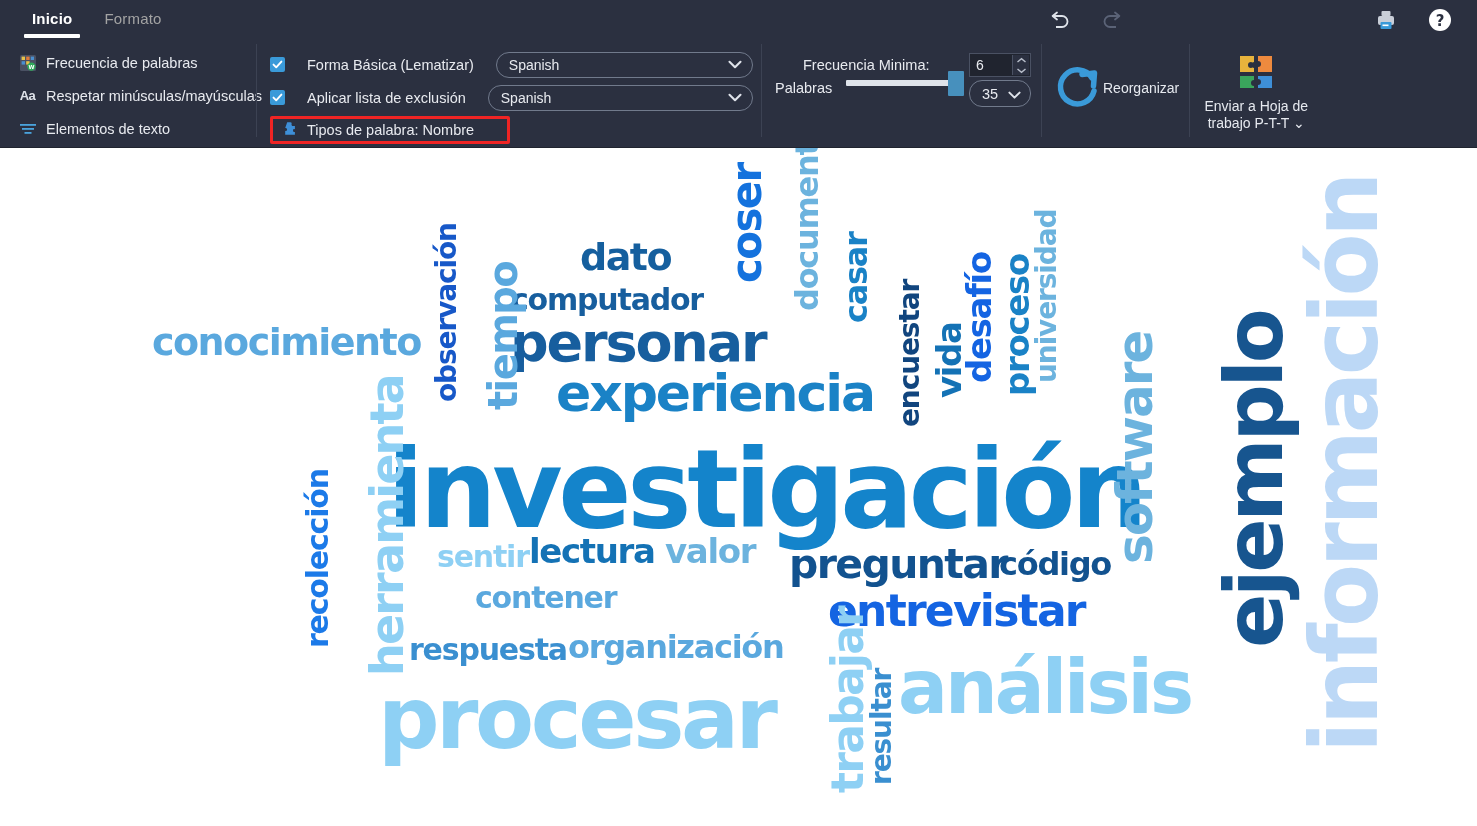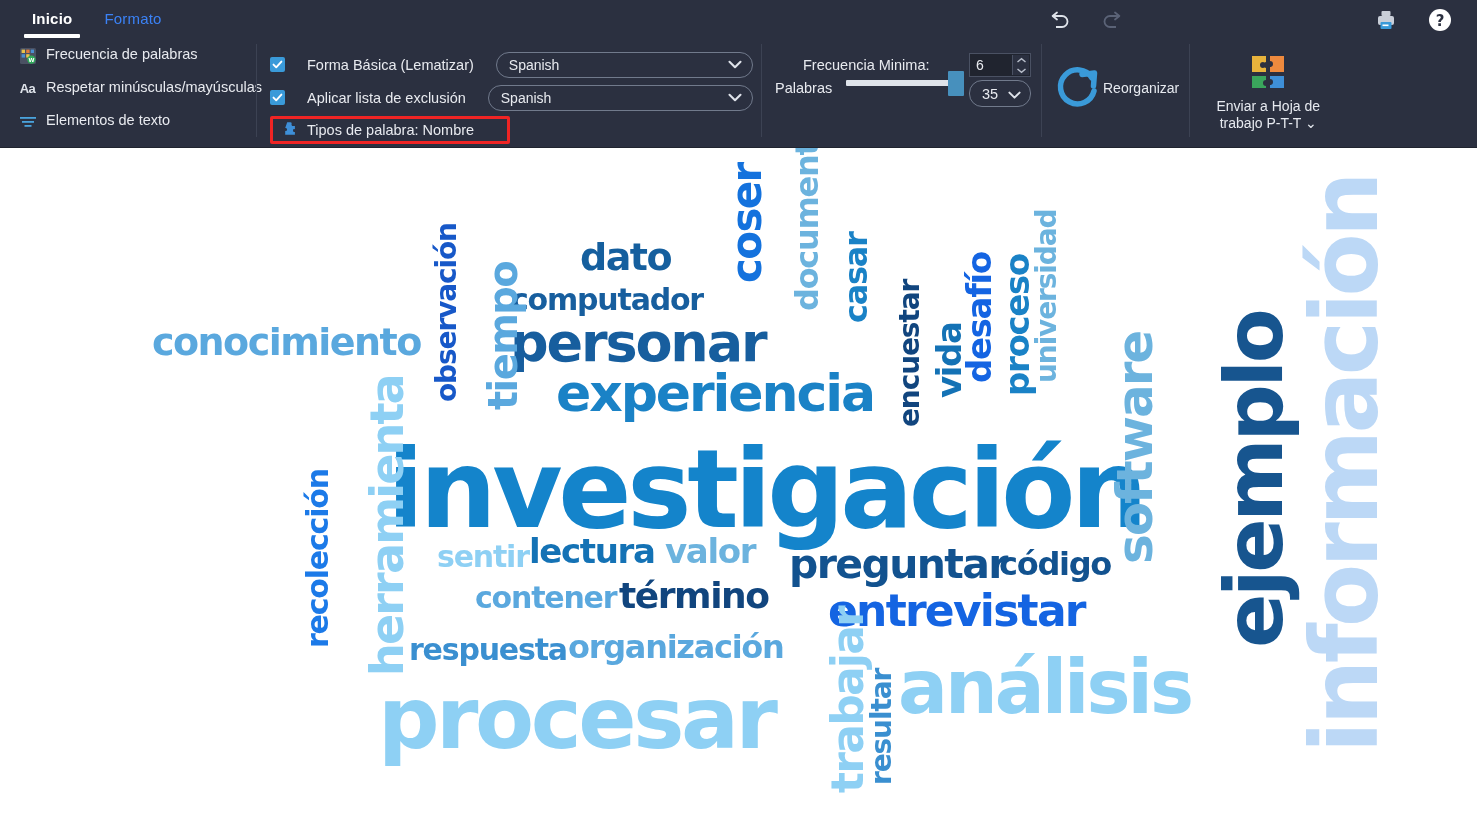--- a/index.html
+++ b/index.html
@@ -25,21 +25,21 @@
   
   .tabstrip {
     height:40px; position:relative;
     display:flex; align-items:flex-start;
     padding-left:16px;
   }
   .tab {
     position:relative;
     font-size:15px;
     padding:10px 16px 8px 16px;
-    color:#3b82f6;
+    color:#a3a3a3;
     cursor:pointer;
     letter-spacing:.2px;
   }
   .tab.active { color:#ffffff; font-weight:bold; }
   .tab.active::after {
     content:""; position:absolute; left:8px; right:8px; bottom:-3px;
     height:4px; background:#ffffff; border-radius:1px;
   }
 
   .tabstrip-right {
@@ -63,21 +63,21 @@
   }
 
   .group { display:flex; flex-direction:column; justify-content:flex-start; position:relative; }
   .group + .group::before {
     content:""; position:absolute; left:0; top:4px; bottom:10px; width:1px; background:#3c4253;
   }
 
   
   .grp-toggles { width:250px; padding:6px 6px 0 6px; }
   .tog-row {
-    display:flex; gap:9px;
+    display:flex; align-items:center; gap:9px;
     height:33px; padding-left:6px;
     color:#e8eaef; font-size:14.5px; cursor:pointer; white-space:nowrap;
   }
   .tog-row .gicon { width:19px; height:19px; display:flex; align-items:center; justify-content:center; flex:0 0 19px;}
   .aa-ico { font-size:13px; font-weight:bold; color:#dfe3ea; letter-spacing:-.5px;}
 
   
   .grp-lang { width:505px; padding:8px 8px 0 14px; position:relative; }
   .lang-row { display:flex; align-items:center; gap:22px; height:33px; }
   .chk {
@@ -140,21 +140,21 @@
     background:#2b3040; color:#e8eaef; font-size:14.5px;
     display:flex; align-items:center; justify-content:space-between;
     padding:0 9px 0 12px; cursor:pointer;
   }
 
   
   .grp-btn { padding:6px 10px 16px 10px; display:flex; flex-direction:row; align-items:center; cursor:pointer; }
   .grp-btn .big-ico { height:54px; display:flex; align-items:center; justify-content:center; }
   .grp-btn .cap { color:#e6e9ef; font-size:14px; text-align:center; line-height:17px; white-space:nowrap; }
 
-  .grp-export { display:flex; align-items:flex-start; padding-left:20px; }
+  .grp-export { display:flex; align-items:flex-start; padding-left:8px; }
   .exp-btn { width:auto; padding:6px 6px 0 6px; display:flex; flex-direction:column; align-items:center; cursor:pointer; }
   .exp-btn .big-ico { height:52px; display:flex; align-items:center; justify-content:center; }
   .exp-btn .cap { color:#e6e9ef; font-size:14px; text-align:center; line-height:17px; }
 
   
   .cloud {
     position:absolute; left:0; top:148px; width:1477px; height:678px;
     background:#ffffff; overflow:hidden;
   }
   .w {
@@ -390,21 +390,20 @@
       <div class="w" style="font-size: 86px; color: rgb(142, 208, 244); left: 378px; top: 527px;">procesar</div>
       <div class="w" style="font-size: 74px; color: rgb(142, 208, 244); left: 898px; top: 502px;">análisis</div>
       <div class="w" style="font-size: 54px; color: rgb(23, 94, 158); left: 510px; top: 168px;">personar</div>
       <div class="w" style="font-size: 52px; color: rgb(26, 130, 198); left: 556px; top: 219px;">experiencia</div>
       <div class="w" style="font-size: 44px; color: rgb(20, 100, 226); left: 828px; top: 441px;">entrevistar</div>
       <div class="w" style="font-size: 41px; color: rgb(18, 82, 143); left: 789px; top: 396px; text-align: right;">preguntar</div>
       <div class="w vert" style="font-size: 50px; color: rgb(108, 179, 222); left: 1110px; top: 416px; transform: rotate(-90deg);">software</div>
       <div class="w" style="font-size: 38px; color: rgb(90, 168, 222); left: 152px; top: 175px;">conocimiento</div>
       <div class="w vert" style="font-size: 46px; color: rgb(142, 208, 244); left: 364px; top: 528px; transform: rotate(-90deg);">herramienta</div>
       <div class="w vert" style="font-size: 44px; color: rgb(142, 208, 244); left: 826px; top: 645px; transform: rotate(-90deg);">trabajar</div>
-      <div class="w" style="font-size: 36px; color: rgb(17, 69, 126); left: 619px; top: 430px;">término</div>
       <div class="w" style="font-size: 32px; color: rgb(90, 168, 222); left: 568px; top: 483px;">organización</div>
       <div class="w" style="font-size: 34px; color: rgb(20, 114, 181); left: 522px; top: 386px; margin-left: 7px;">lectura</div>
       <div class="w" style="font-size: 34px; color: rgb(108, 179, 222); left: 665px; top: 386px;">valor</div>
       <div class="w" style="font-size: 30px; color: rgb(90, 168, 222); left: 475px; top: 435px;">contener</div>
       <div class="w" style="font-size: 30px; color: rgb(58, 143, 208); left: 409px; top: 487px;">respuesta</div>
       <div class="w" style="font-size: 30px; color: rgb(142, 208, 244); left: 437px; top: 394px;">sentir</div>
       <div class="w" style="font-size: 32px; color: rgb(18, 82, 143); left: 999px; top: 400px;">código</div>
       <div class="w" style="font-size: 30px; color: rgb(23, 94, 158); left: 511px; top: 137px;">computador</div>
       <div class="w" style="font-size: 38px; color: rgb(21, 95, 158); left: 580px; top: 90px;">dato</div>
       <div class="w vert" style="font-size: 42px; color: rgb(20, 114, 221); left: 726px; top: 135px; transform: rotate(-90deg);">coser</div>

